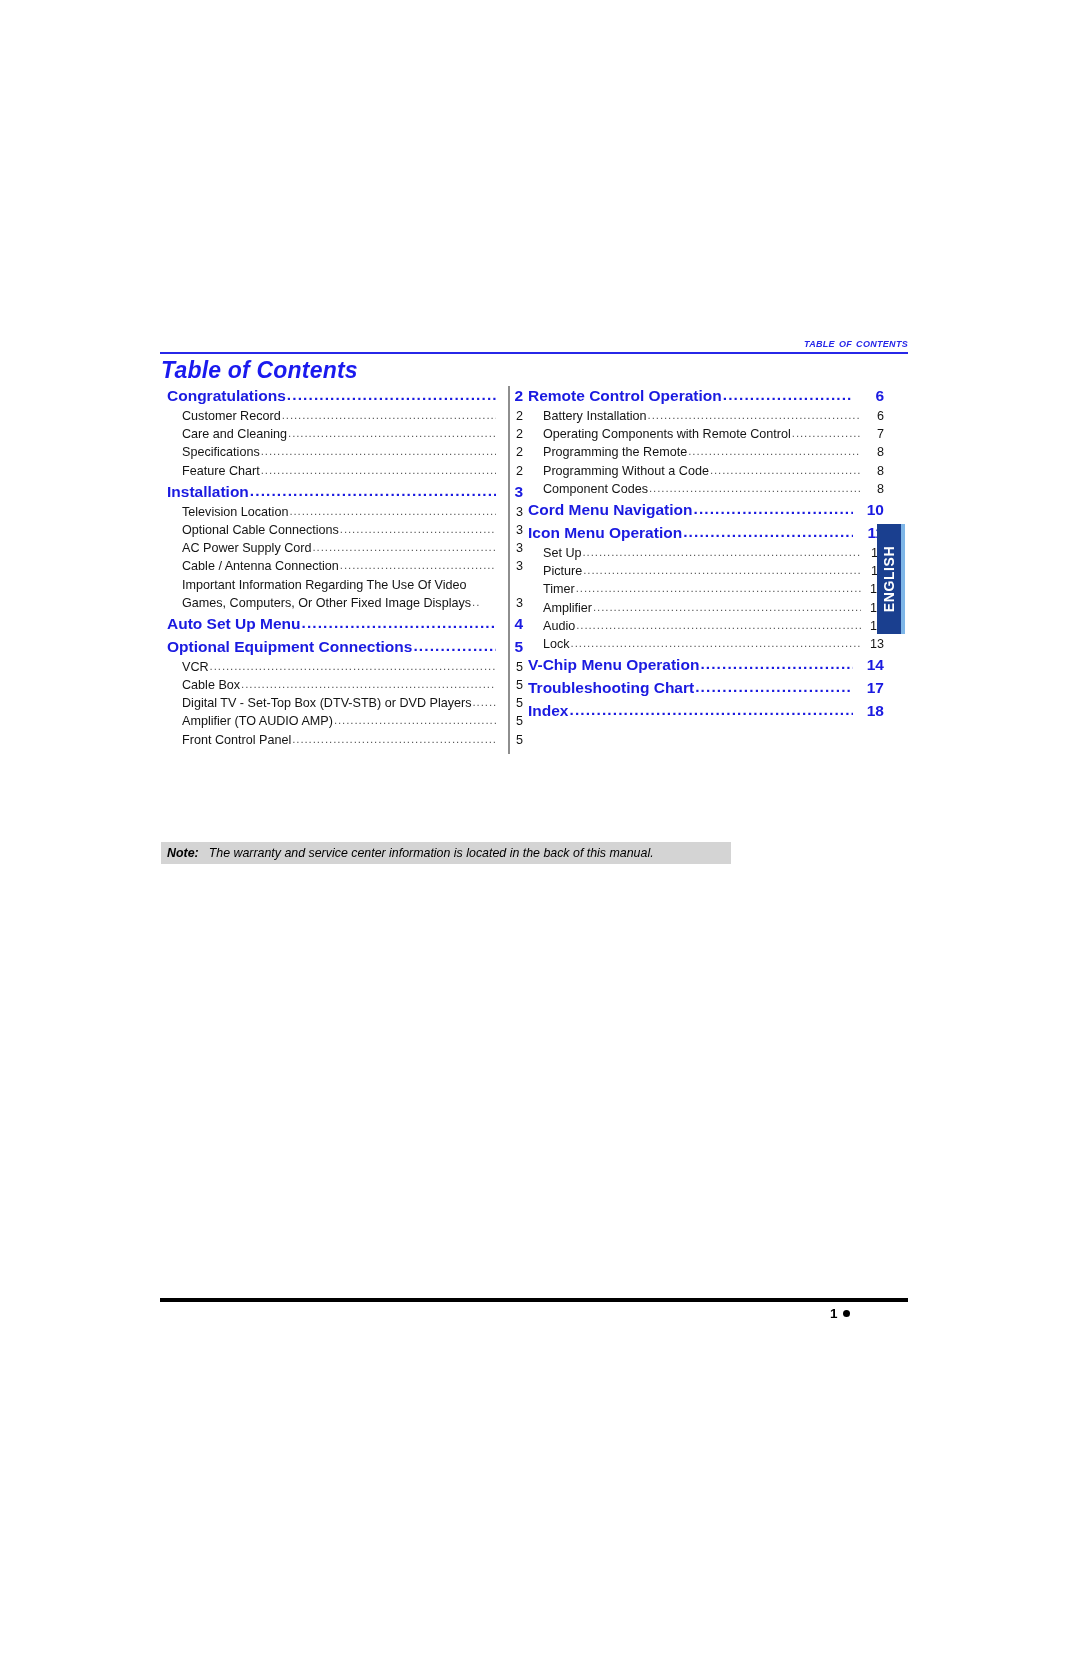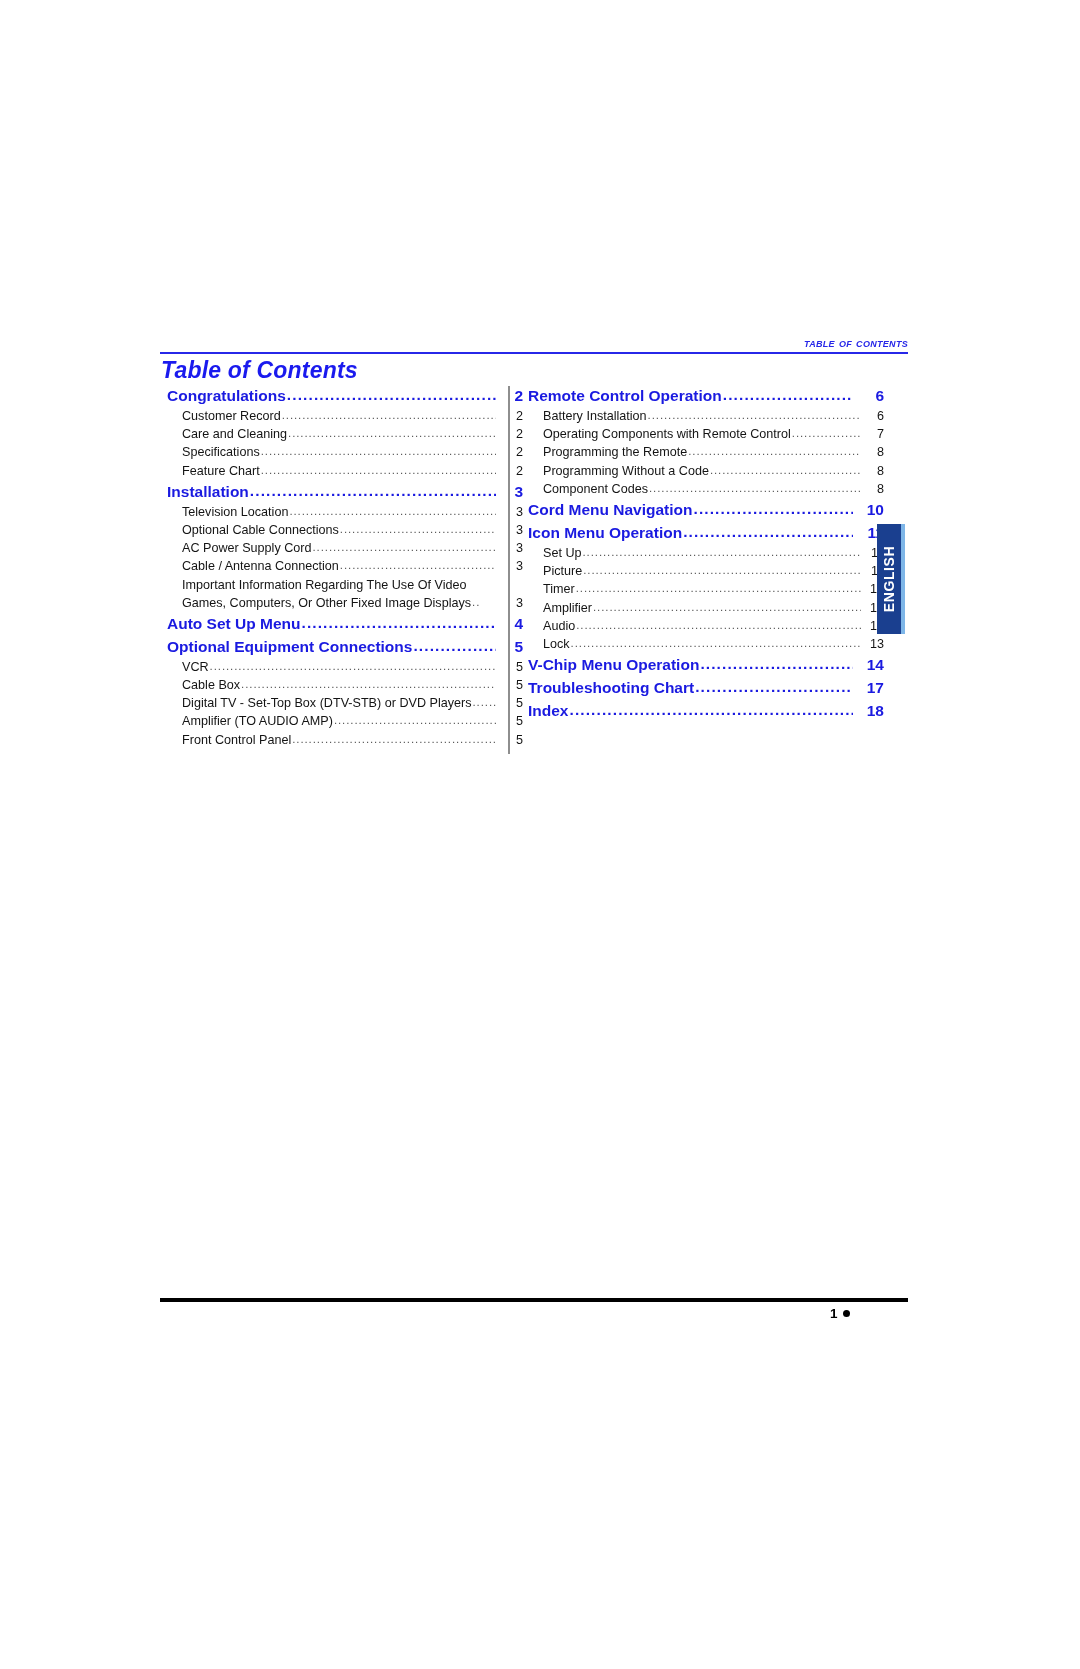--- a/index.html
+++ b/index.html
@@ -436,19 +436,23 @@
           <span class="dots">........................................................................................................</span>
           <span class="pg">18</span>
         </div>
       </div>
   </div>
 
   <div class="english-tab">
     <span class="et-label">ENGLISH</span>
   </div>
 
+  <div class="note-box">
+    <span class="note-label">Note:</span>
+    <span class="note-text">The warranty and service center information is located in the back of this manual.</span>
+  </div>
 
   <div class="footer-rule"></div>
   <div class="footer-page">
     <span>1</span><span class="fp-dot"></span>
   </div>
 
 </div>
 
 </body></html>

